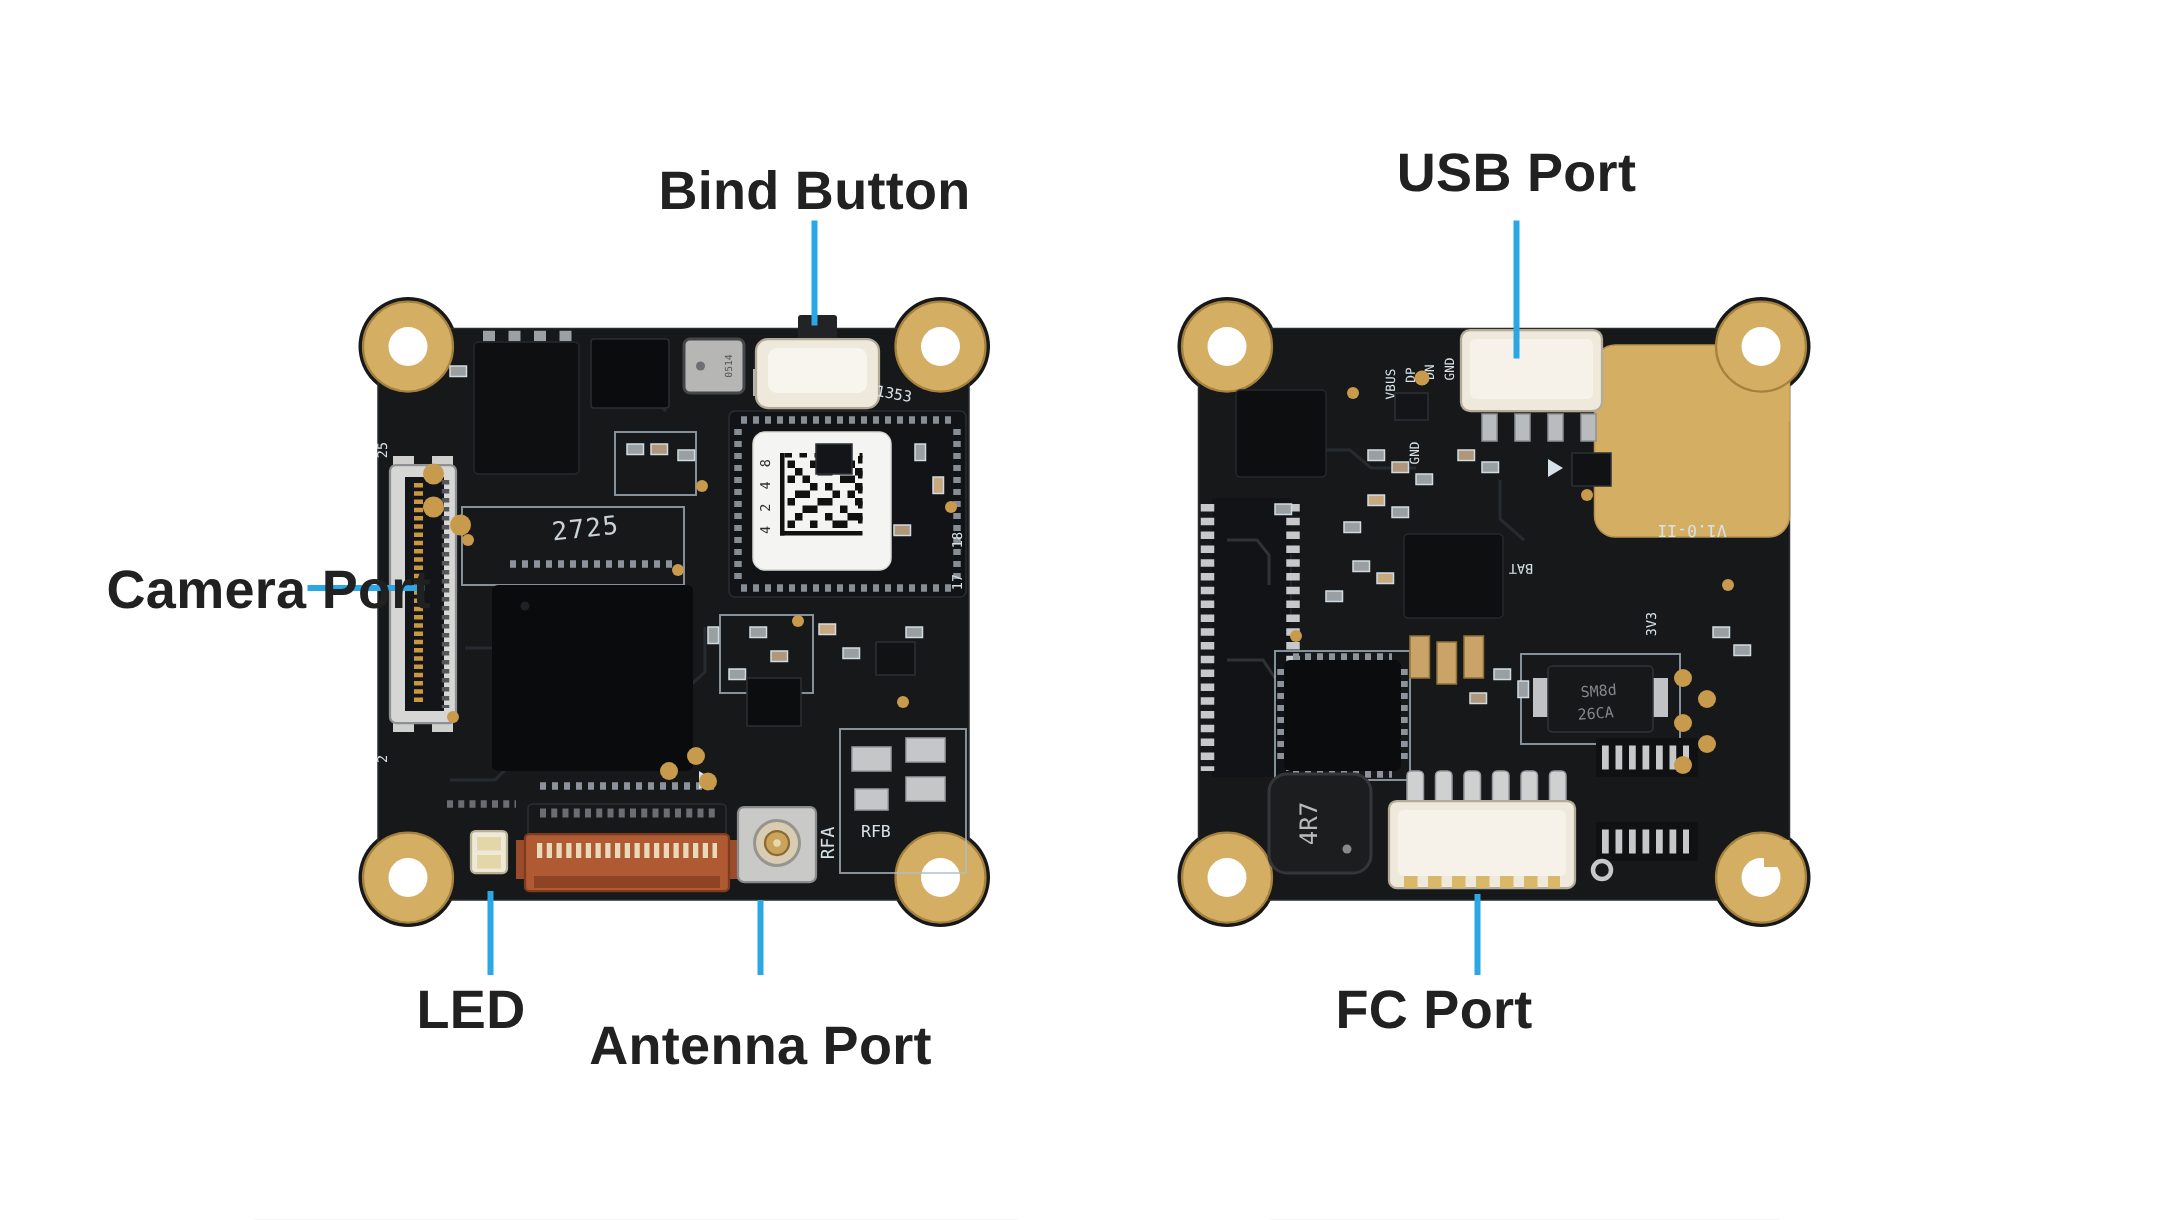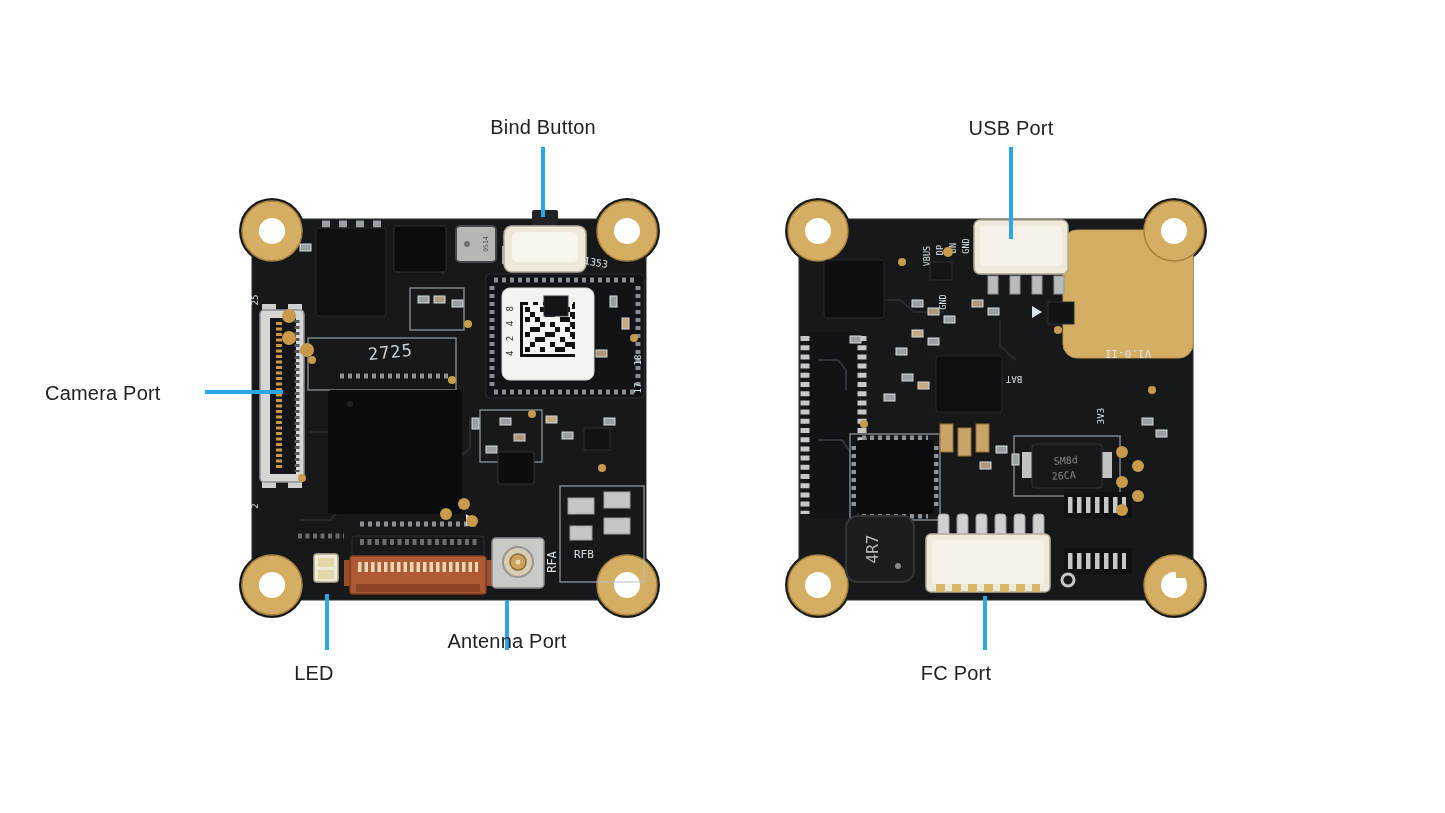--- a/index.html
+++ b/index.html
@@ -10,27 +10,27 @@
   html,body{margin:0;padding:0;background:#e9e9e9;}
   .canvas{
     position:relative;
     width:1445px;height:813px;
     background:var(--bg);
     overflow:hidden;
     font-family:"Liberation Sans",sans-serif;
   }
   .callout{
     position:absolute;
-    font-size:20px;line-height:32px;font-weight:400;
+    font-size:36px;line-height:32px;font-weight:700;
     letter-spacing:.2px;
     color:var(--label);
     white-space:nowrap;
     transform:translateX(-50%);
   }
-  .callout.anchor-left{transform:none;}
+  .callout.anchor-left{transform:none;margin-left:26px;}
   .leader{position:absolute;background:var(--accent);}
   .leader.v{width:4px;}
   .leader.h{height:4px;}
   .boards{position:absolute;left:0;top:0;}
   text.silk{
     fill:#D7E2E8;
     font-family:"DejaVu Sans Mono",monospace;
   }
   text.dark-mark{
     fill:#84878B;
@@ -369,19 +369,19 @@
   </svg>
 
   <div class="leader v" style="left:541px;top:147px;height:70px"></div>
   <div class="leader v" style="left:1009px;top:147px;height:92px"></div>
   <div class="leader h" style="left:205px;top:390px;width:78px"></div>
   <div class="leader v" style="left:325px;top:594px;height:56px"></div>
   <div class="leader v" style="left:505px;top:600px;height:50px"></div>
   <div class="leader v" style="left:983px;top:596px;height:54px"></div>
 
   <div class="callout" style="left:543px;top:111px">Bind Button</div>
-  <div class="callout" style="left:1011px;top:112px">USB Port</div>
+  <div class="callout" style="left:1011px;top:99px">USB Port</div>
   <div class="callout anchor-left" style="left:45px;top:377px">Camera Port</div>
   <div class="callout" style="left:314px;top:657px">LED</div>
-  <div class="callout" style="left:507px;top:625px">Antenna Port</div>
+  <div class="callout" style="left:507px;top:681px">Antenna Port</div>
   <div class="callout" style="left:956px;top:657px">FC Port</div>
 
 </div>
 
 </body></html>

